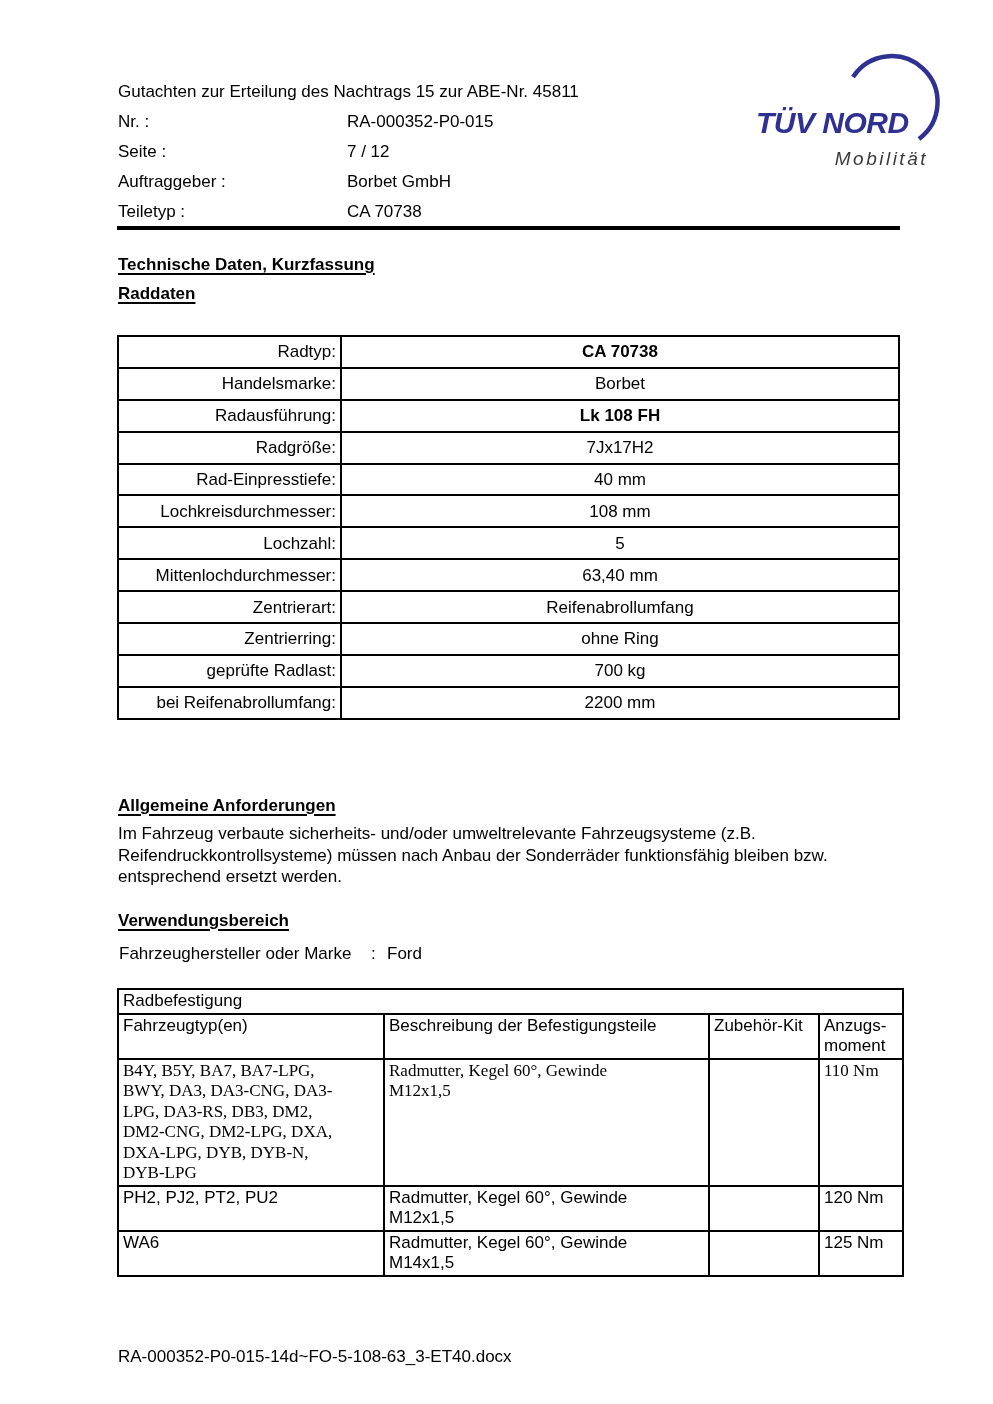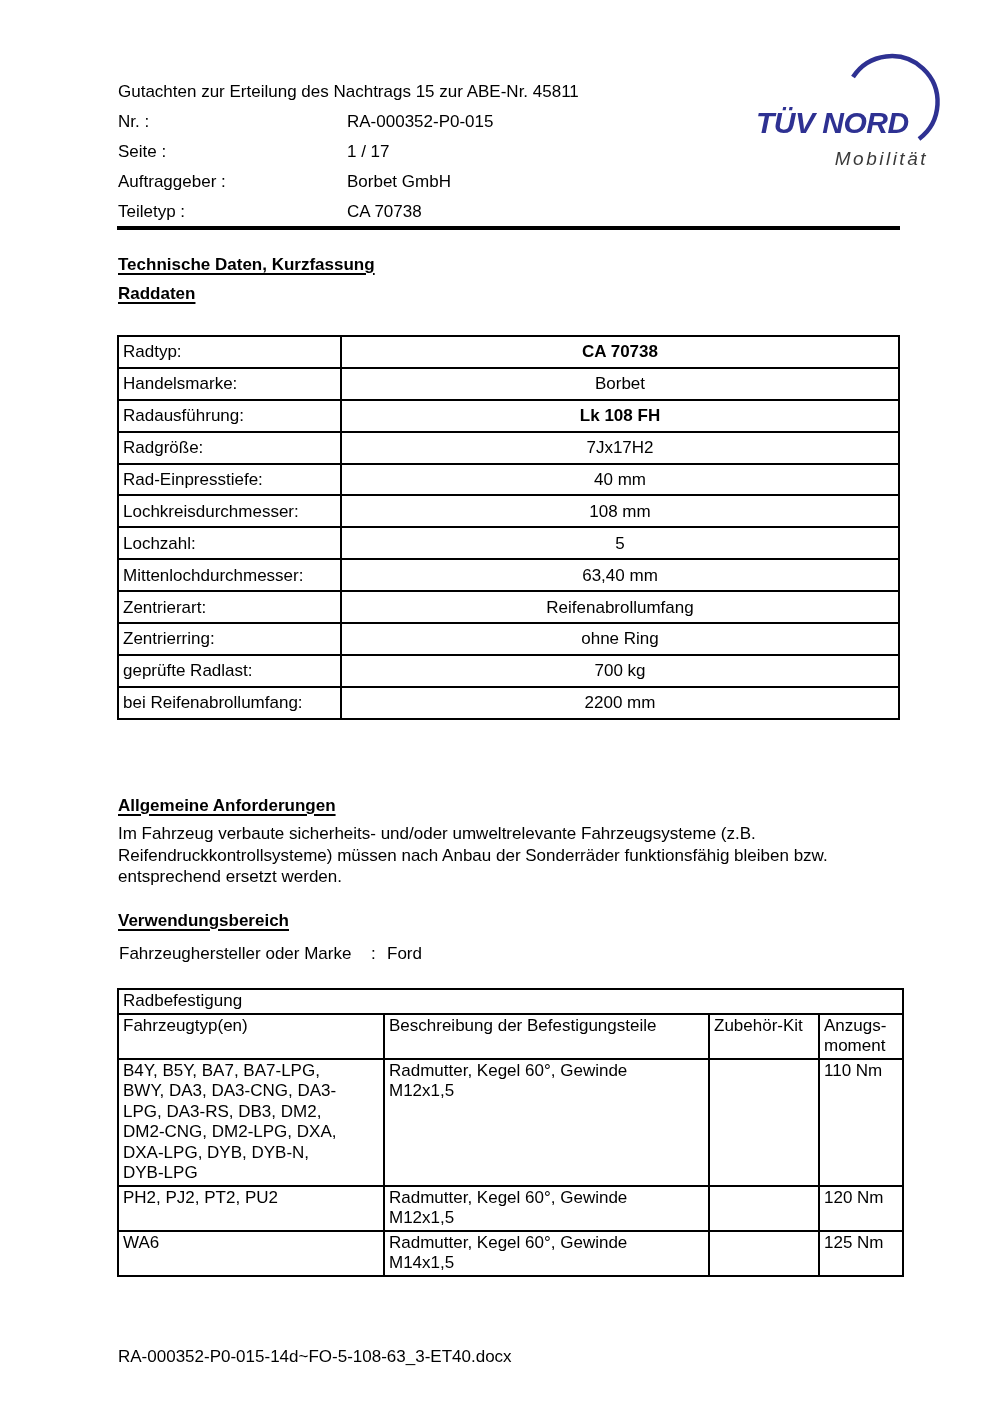--- a/index.html
+++ b/index.html
@@ -50,21 +50,21 @@
     position: absolute; left: 117px; top: 335px; width: 783px;
     border-collapse: collapse; table-layout: fixed;
   }
   .t-raddaten td {
     border: 2px solid #000;
     height: 31.9px;
     padding: 0 4px;
     vertical-align: middle;
     overflow: hidden;
   }
-  .t-raddaten td.rd-label { width: 223px; text-align: left; }
+  .t-raddaten td.rd-label { width: 223px; text-align: right; }
   .t-raddaten td.rd-value { text-align: center; }
   .t-raddaten td.b { font-weight: bold; }
 
   
   .p-allgemeine { position: absolute; left: 118px; top: 823px; width: 786px; line-height: 21.5px; }
 
   
   .line-hersteller { position: absolute; left: 119px; top: 943px; display: flex; }
   .line-hersteller .vh-label { width: 252px; flex: 0 0 252px; }
   .line-hersteller .vh-colon { width: 16px; flex: 0 0 16px; }
@@ -83,40 +83,40 @@
     font-weight: normal;
     overflow: hidden;
   }
   .t-radbefestigung .col-typen { width: 266px; }
   .t-radbefestigung .col-beschr { width: 325px; }
   .t-radbefestigung .col-zubehoer { width: 110px; }
   .t-radbefestigung .col-moment { width: 84px; }
   .t-radbefestigung .title-cell { height: 24px; }
   .t-radbefestigung .typen-wrap { max-width: 226px; }
   .t-radbefestigung .beschr-wrap { max-width: 245px; }
-  .t-radbefestigung .row-tall td { height: 104px; }
+  .t-radbefestigung .row-tall td { height: 104px; font-family: Liberation Serif, serif; }
   .t-radbefestigung .row-mid td { height: 45px; }
 
   
   .footer-line { position: absolute; left: 118px; top: 1346px; white-space: nowrap; }
 </style>
 </head>
 <body>
 
 <div class="page">
 
   <div class="header-block">
     <div class="header-title">Gutachten zur Erteilung des Nachtrags 15 zur ABE-Nr. 45811</div>
     <div class="header-field">
       <span class="hf-label">Nr. :</span>
       <span class="hf-value">RA-000352-P0-015</span>
     </div>
     <div class="header-field">
       <span class="hf-label">Seite :</span>
-      <span class="hf-value">1 / 17</span>
+      <span class="hf-value">7 / 12</span>
     </div>
     <div class="header-field">
       <span class="hf-label">Auftraggeber :</span>
       <span class="hf-value">Borbet GmbH</span>
     </div>
     <div class="header-field">
       <span class="hf-label">Teiletyp :</span>
       <span class="hf-value">CA 70738</span>
     </div>
   </div>

